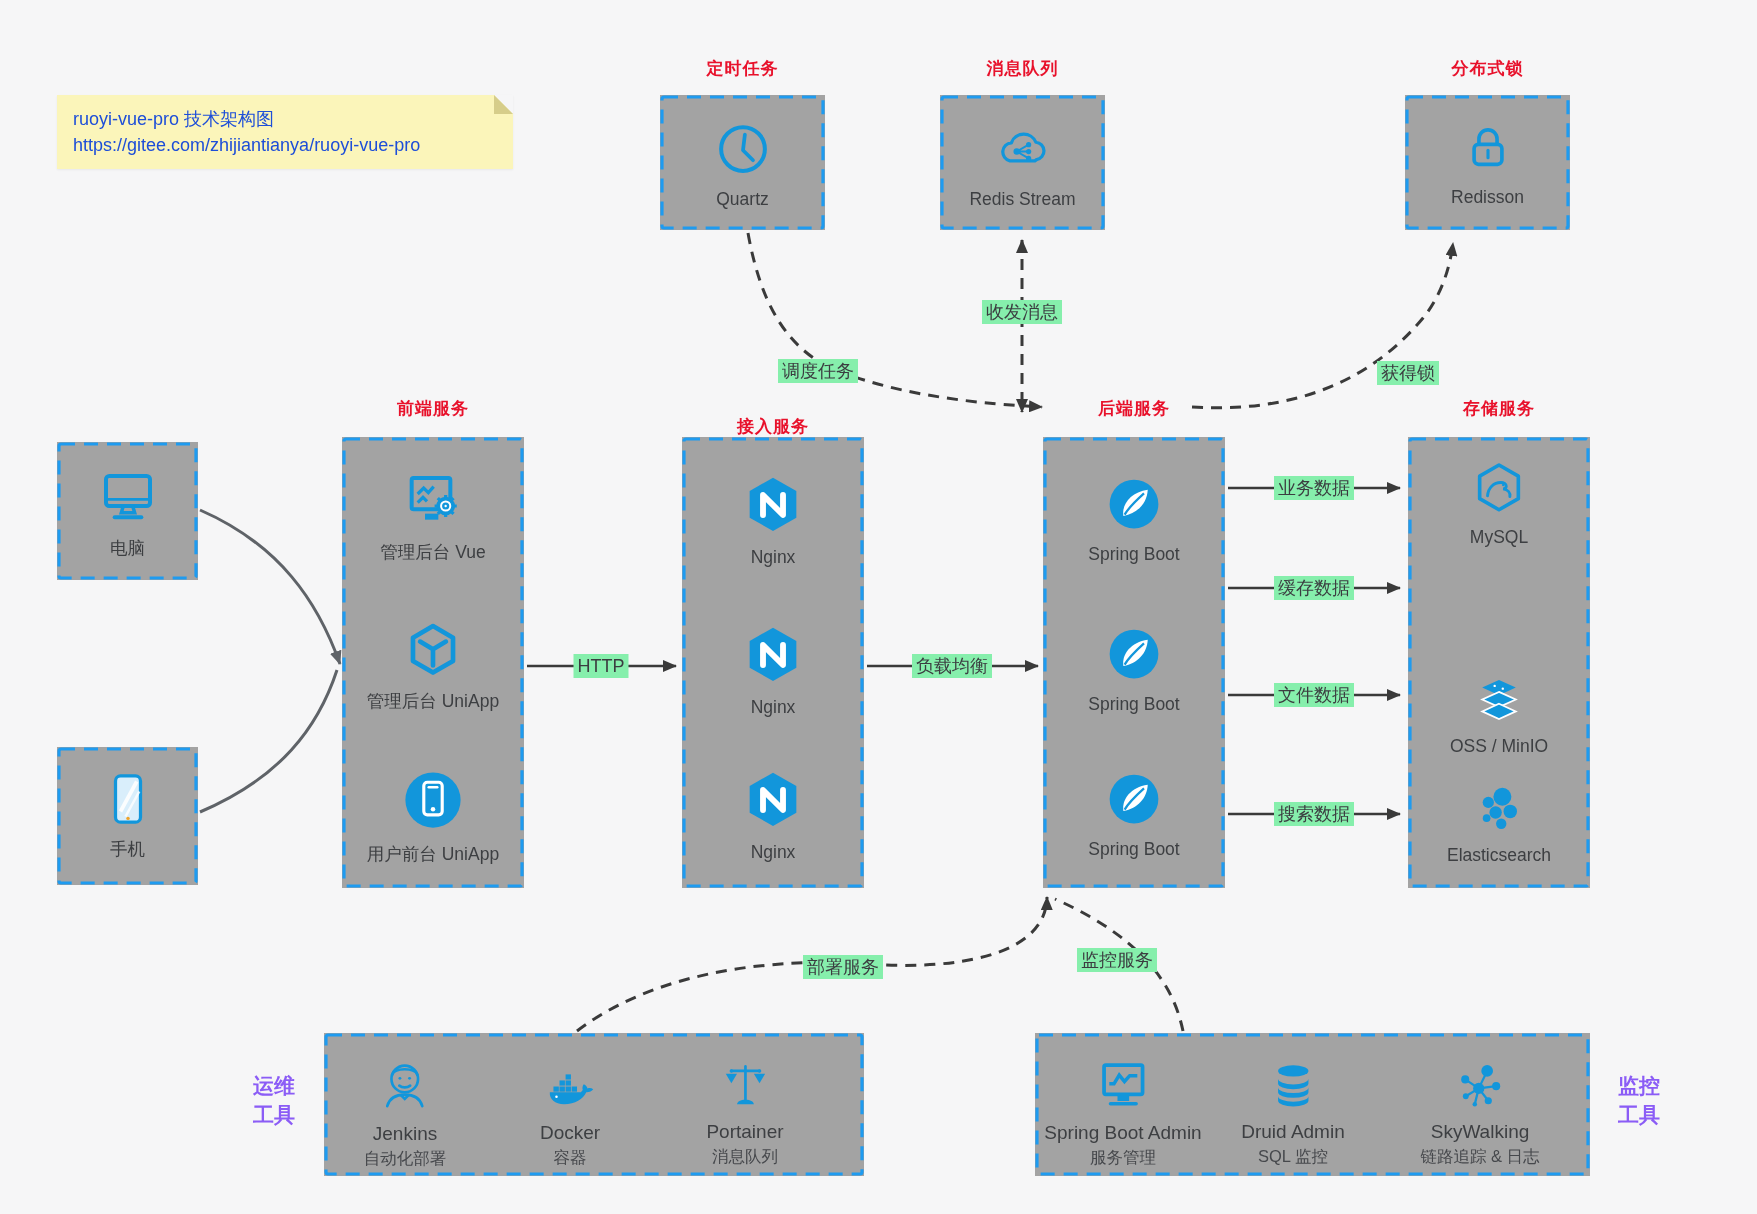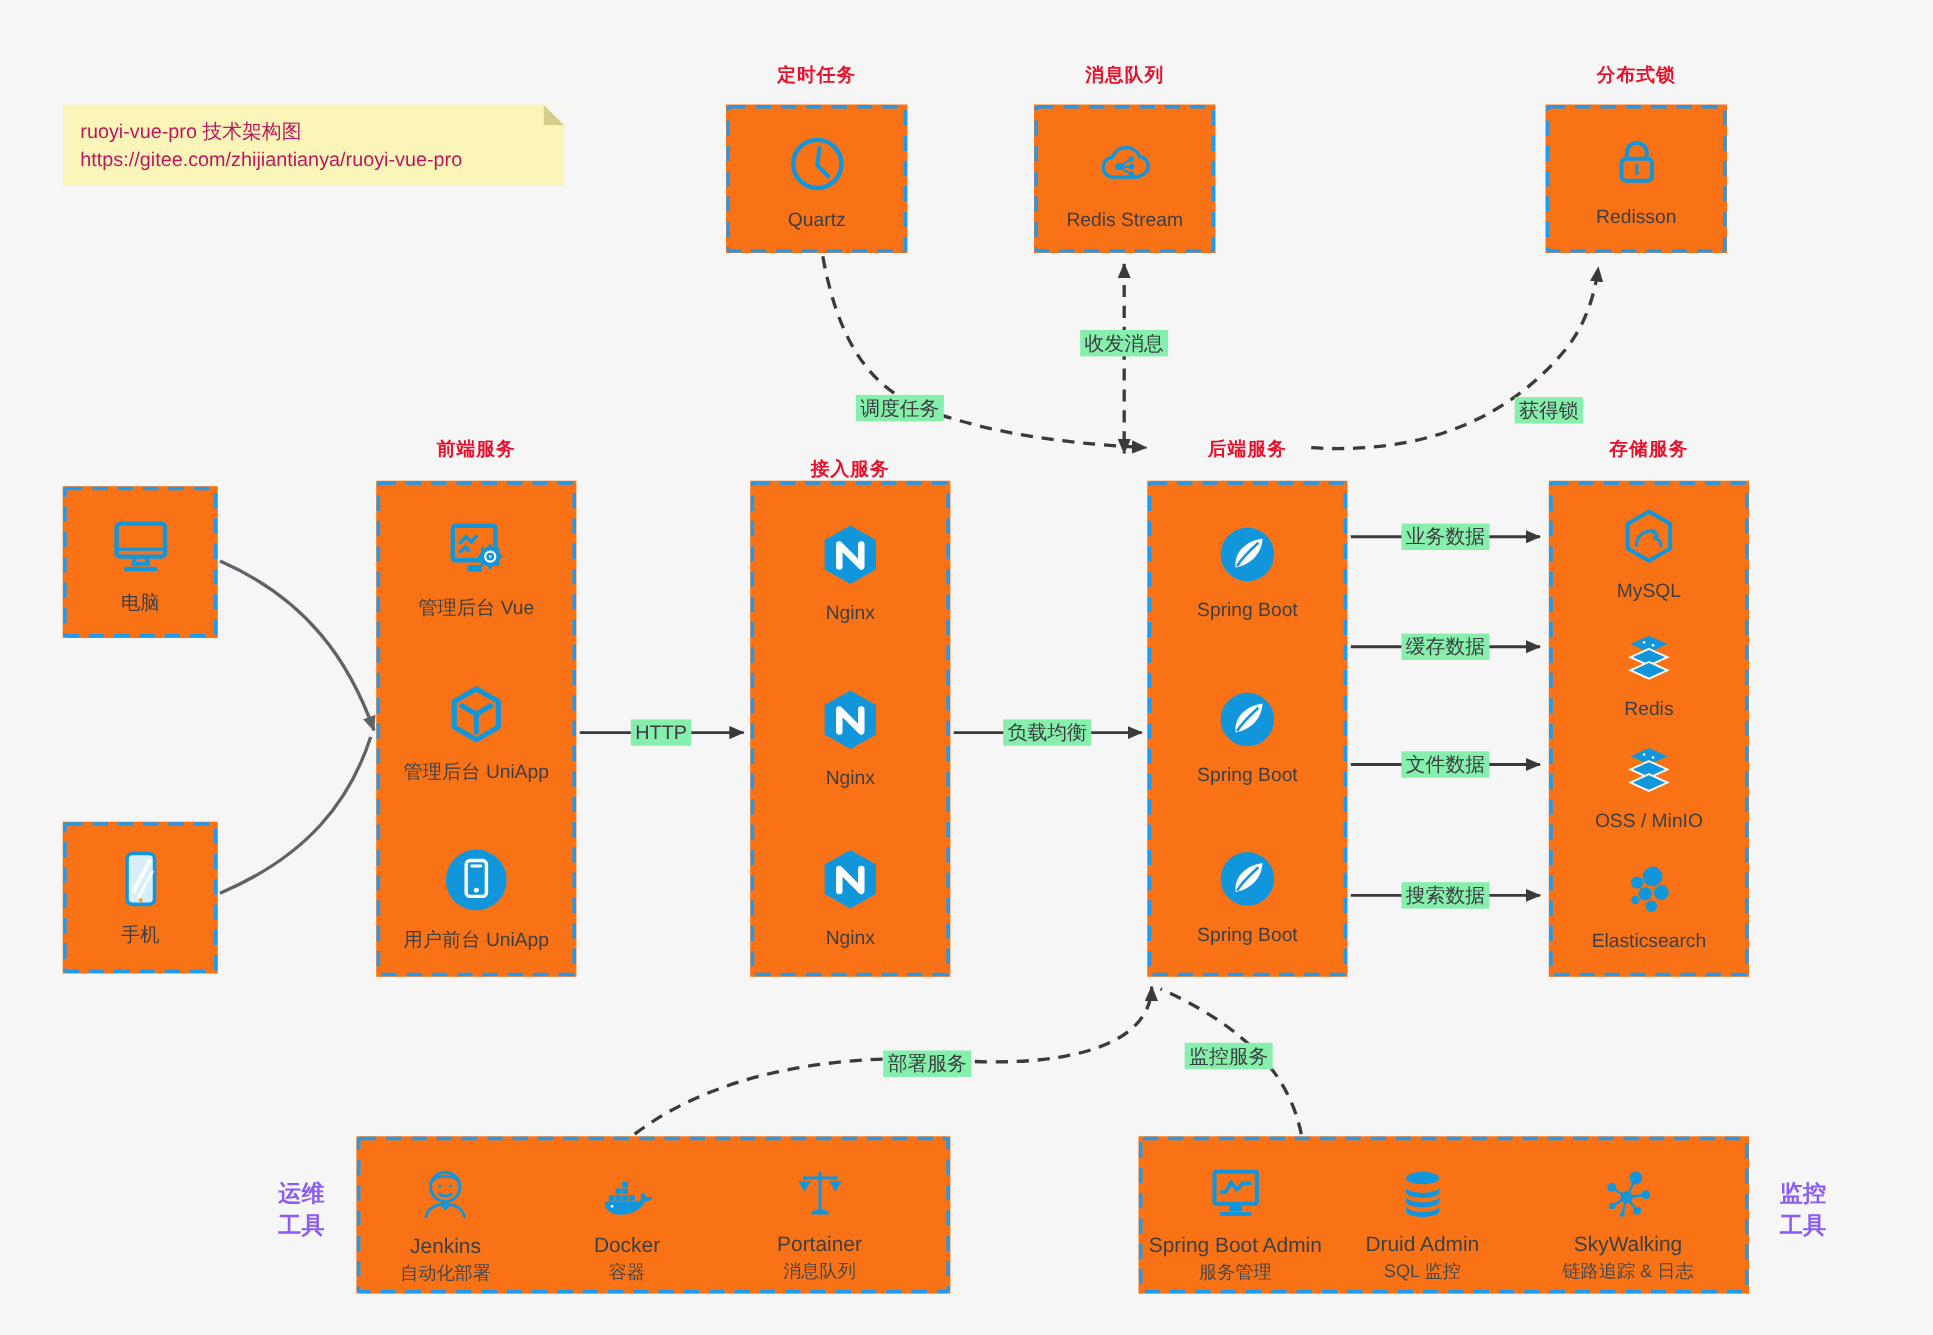--- a/index.html
+++ b/index.html
@@ -1,35 +1,35 @@
 <!DOCTYPE html>
 <html><head>
 <meta charset="utf-8">
 <style>
   html,body{margin:0;padding:0;background:#f6f6f7;}
   body{font-family:"Liberation Sans","DejaVu Sans",sans-serif;}
   .canvas{position:relative;width:1757px;height:1214px;background:#f6f6f7;overflow:hidden;}
   .wires{position:absolute;left:0;top:0;z-index:1;}
-  .dashed-box{position:absolute;background:#f97316;z-index:2;text-decoration:underline;}
+  .dashed-box{position:absolute;background:#a3a3a3;z-index:2;text-decoration:underline;}
   .bframe{position:absolute;inset:0;width:100%;height:100%;overflow:visible;}
   .bframe rect{fill:none;stroke:#1e9bf0;stroke-width:3.2;stroke-dasharray:14 9;
                x:2px;y:2px;width:calc(100% - 4px);height:calc(100% - 4px);rx:2px;}
   .box-title{position:absolute;text-align:center;color:#e8112b;font-size:17px;font-weight:bold;
              line-height:26px;letter-spacing:1px;z-index:3;white-space:nowrap;}
   .side-label{position:absolute;color:#8b5cf6;font-size:21px;font-weight:bold;line-height:29px;
               text-align:center;width:74px;z-index:3;}
   .item{position:absolute;left:0;width:100%;display:flex;flex-direction:column;align-items:center;}
   .lbl{color:#3d3f42;font-size:17.5px;line-height:22px;margin-top:9px;white-space:nowrap;}
   .b-item{position:absolute;display:flex;flex-direction:column;align-items:center;transform:translateX(-50%);}
   .b-item .nm{font-size:19px;color:#3d3f42;line-height:24px;margin-top:8px;white-space:nowrap;}
   .b-item .ds{font-size:16.5px;color:#46484c;line-height:24px;white-space:nowrap;}
   .edge-label{position:absolute;transform:translate(-50%,-50%);background:#86efac;color:#3b3d40;
               font-size:18px;line-height:22px;padding:1px 4px;white-space:nowrap;z-index:4;}
   .note{position:absolute;left:57px;top:95px;width:456px;height:74px;background:#fbf5ba;
-        box-sizing:border-box;padding:11px 0 0 16px;color:#be185d;font-size:18px;line-height:26px;
+        box-sizing:border-box;padding:11px 0 0 16px;color:#1d4ed8;font-size:18px;line-height:26px;
         z-index:3;box-shadow:0 1px 2px rgba(0,0,0,.06);}
   .note-cut{position:absolute;top:0;right:0;width:19px;height:19px;background:#f6f6f7;
             clip-path:polygon(0 0,100% 0,100% 100%);}
   .note-fold{position:absolute;top:0;right:0;width:19px;height:19px;background:#d6cd8a;
              clip-path:polygon(0 0,0 100%,100% 100%);}
   .icon{display:block;}
 </style>
 </head>
 <body>
 
@@ -362,26 +362,20 @@
   <div class="dashed-box" style="left:1408px;top:437px;width:182px;height:451px;">
     <svg class="bframe">
         <rect></rect>
       </svg>
     <div class="item" style="top:22px;">
       <svg class="icon" style="width:58px;height:58px;">
           <use href="#sym-mysql"></use>
         </svg>
       <div class="lbl">MySQL</div>
     </div>
-    <div class="item" style="top:135px;">
-      <svg class="icon" style="width:52px;height:52px;">
-          <use href="#sym-redis"></use>
-        </svg>
-      <div class="lbl">Redis</div>
-    </div>
     <div class="item" style="top:344px;">
       <svg class="icon" style="width:54px;height:54px;">
           <use href="#sym-es"></use>
         </svg>
       <div class="lbl">Elasticsearch</div>
     </div>
     <div class="item" style="top:237px;">
       <svg class="icon" style="width:52px;height:52px;">
           <use href="#sym-redis"></use>
         </svg>

